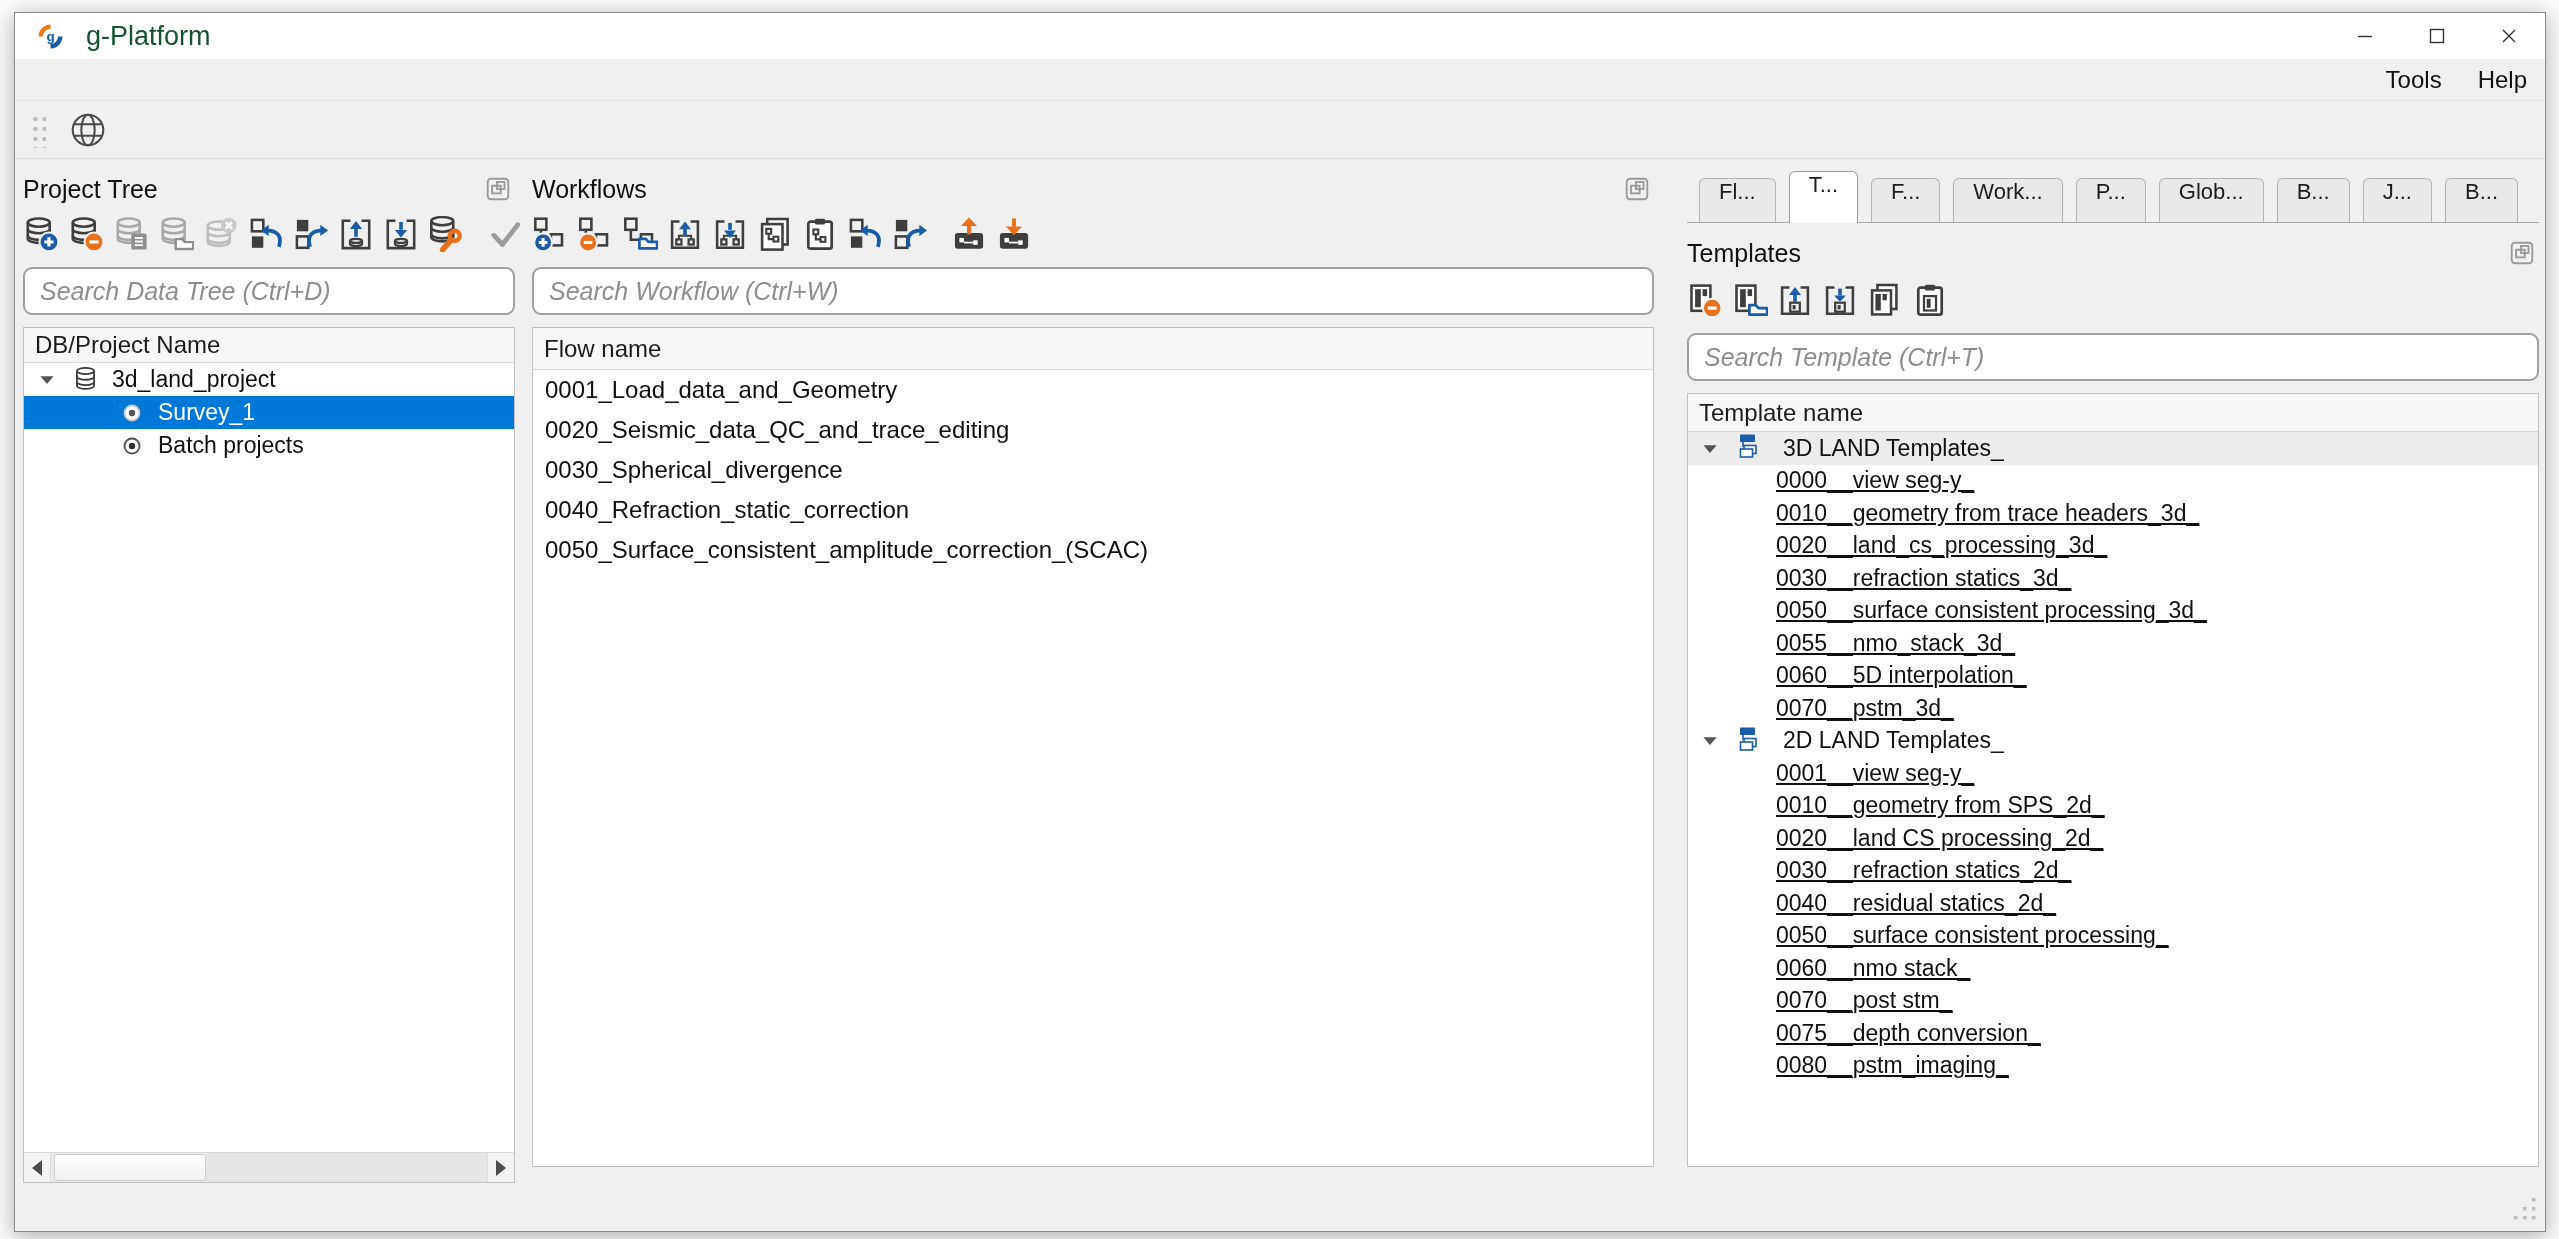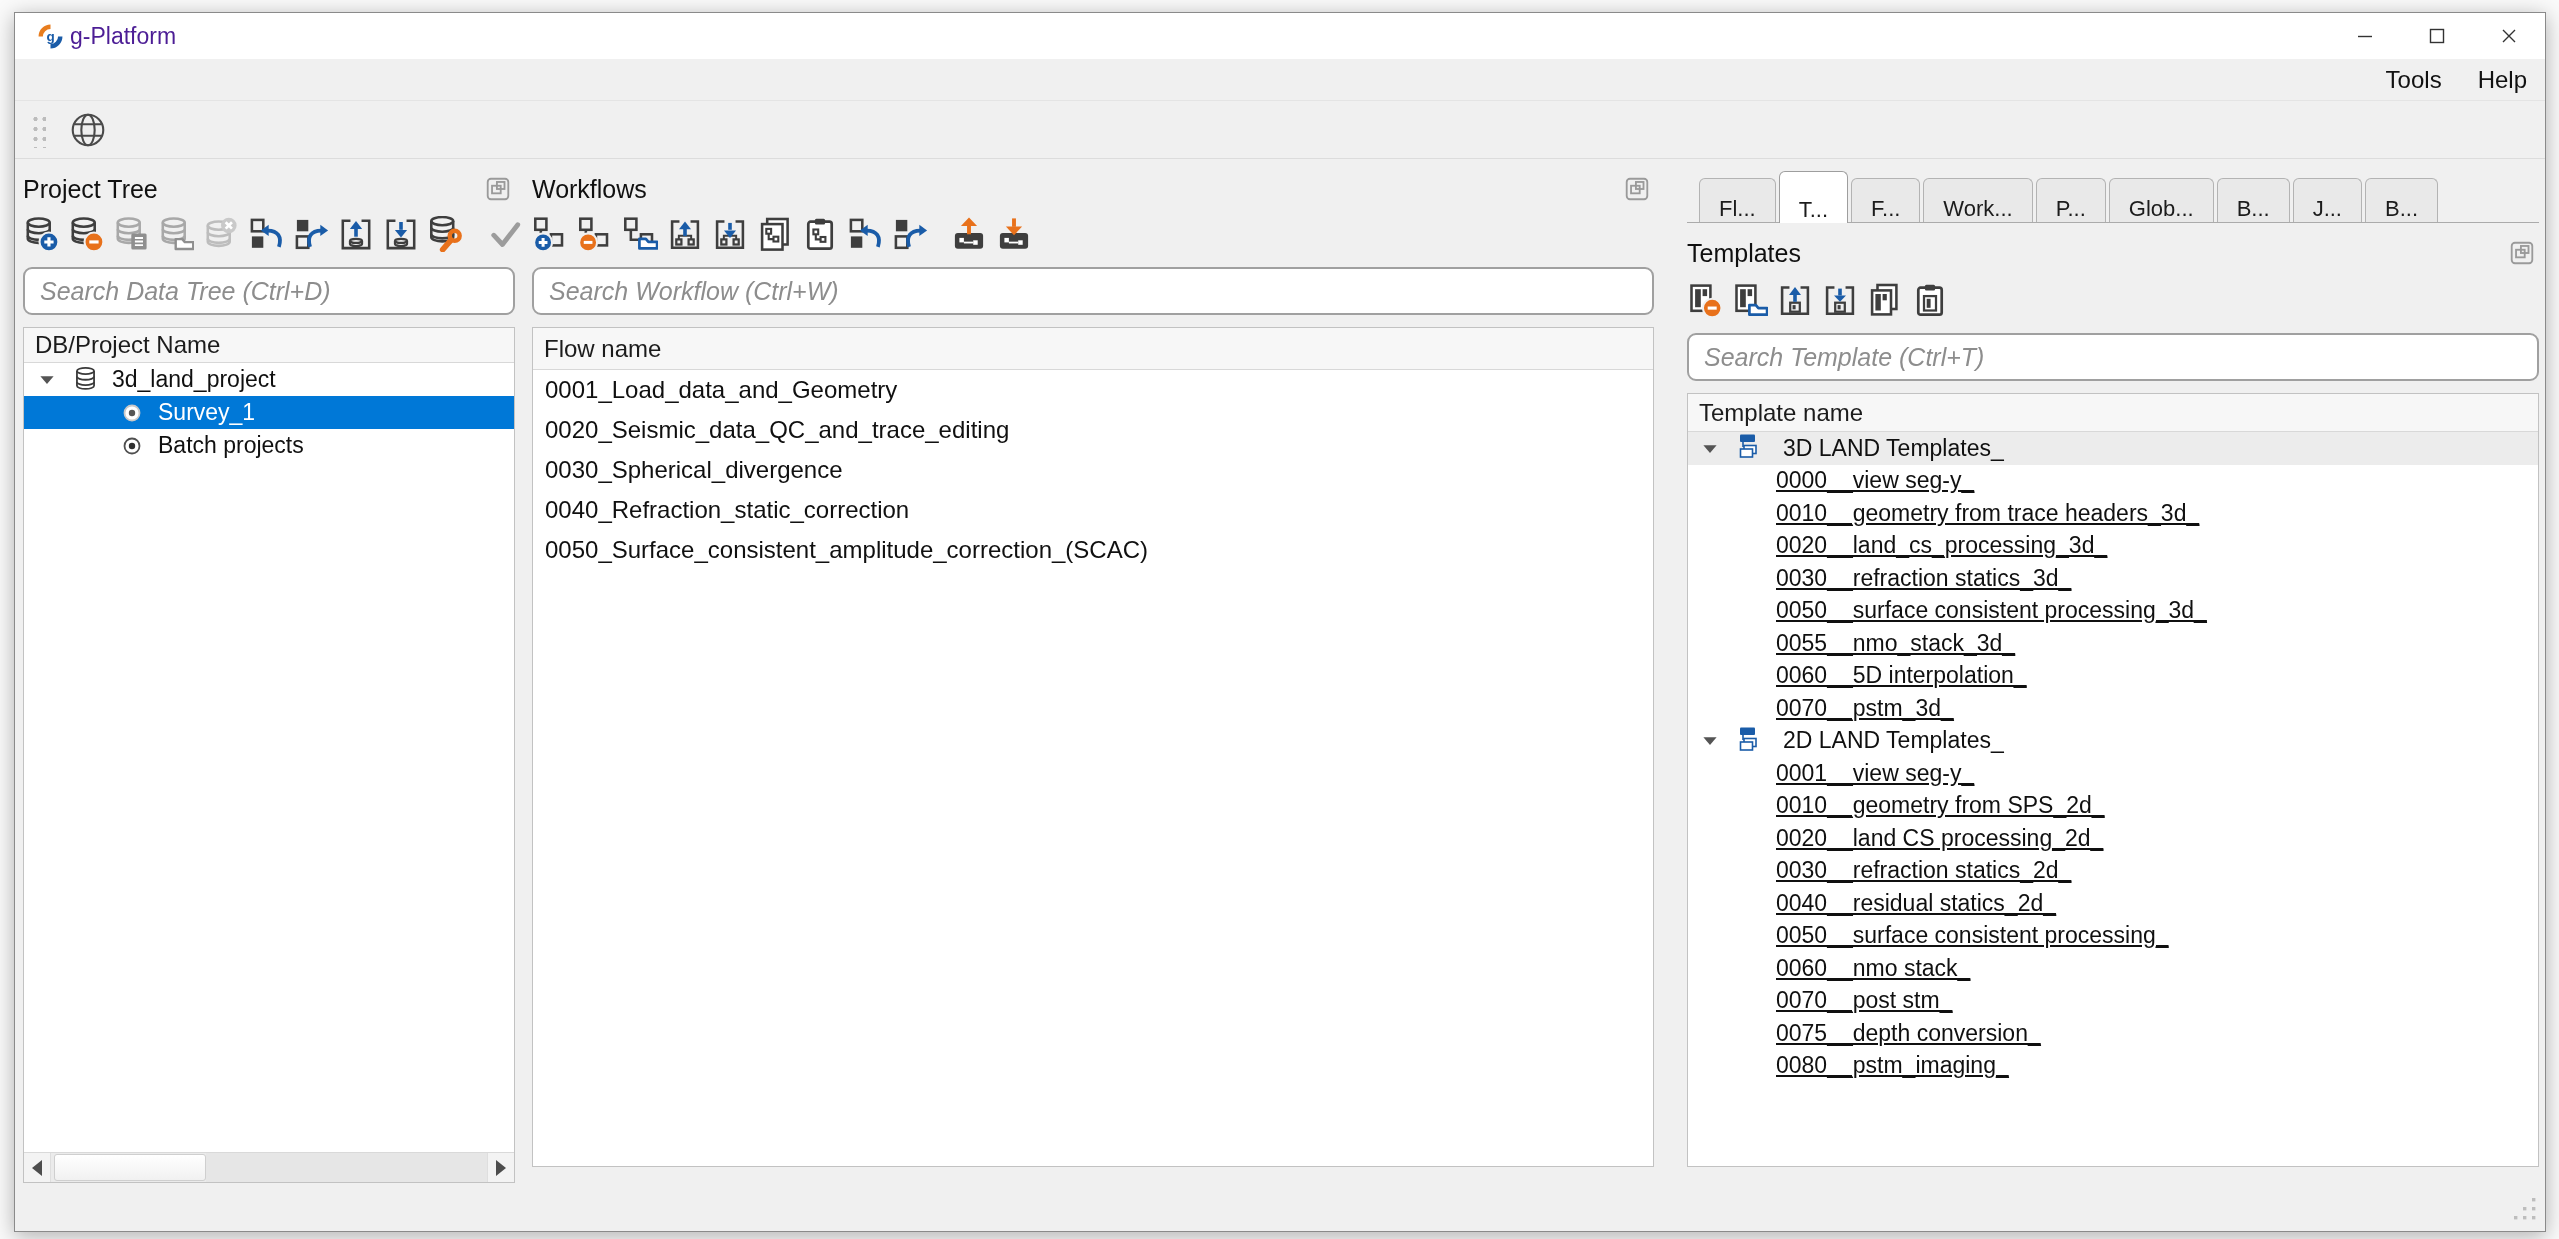--- a/index.html
+++ b/index.html
@@ -1,21 +1,21 @@
 <!DOCTYPE html>
 <html><head>
 <meta charset="utf-8">
 <style>
   * { margin:0; padding:0; box-sizing:border-box; }
   html,body { width:2559px; height:1239px; background:#fafafa; font-family:"Liberation Sans","DejaVu Sans",sans-serif; overflow:hidden; }
   .window { position:absolute; left:14px; top:12px; width:2532px; height:1220px; background:#f0f0f0; border:1px solid #8a8a8a; box-shadow:0 4px 20px rgba(0,0,0,.30); }
 
   
   .titlebar { height:46px; background:#fff; display:flex; align-items:center; padding-left:22px; }
-  .title-text { font-size:23px; color:#4c1d95; margin-left:6px; }
+  .title-text { font-size:27px; color:#14532d; margin-left:22px; }
   .win-controls { margin-left:auto; display:flex; height:100%; }
   .win-btn { width:72px; height:100%; display:flex; align-items:center; justify-content:center; }
 
   
   .menubar { height:42px; background:#f0f0f0; display:flex; align-items:center; padding-left:13px; border-bottom:1px solid #e4e4e4;justify-content:flex-end; }
   .menu-item { padding:0 18px; font-size:24px; color:#111; height:100%; display:flex; align-items:center; }
 
   
   .apptoolbar { height:58px; background:#f0f0f0; border-bottom:1px solid #dcdcdc; display:flex; align-items:center; }
   .grip { width:16px; height:36px; margin-left:15px; background-image:radial-gradient(circle,#bcbcbc 1.9px,transparent 2.3px); background-size:9px 10px; background-position:1px 2px; }
@@ -60,21 +60,21 @@
   .tri-l { width:0; height:0; border:8px solid transparent; border-right:10px solid #4d4d4d; border-left:0; }
   .tri-r { width:0; height:0; border:8px solid transparent; border-left:10px solid #4d4d4d; border-right:0; }
   .hs-thumb { width:152px; margin:1px 0 1px 3px; background:linear-gradient(#ffffff,#f1f1f1); border:1px solid #cfcfcf; border-radius:3px; }
   .hs-track { flex:1 1 auto; background:#e6e6e6; }
 
   
   .frow { height:40px; display:flex; align-items:center; padding-left:12px; font-size:24px; color:#101010; white-space:nowrap; }
 
   
   .tabbar { flex:0 0 auto; display:flex; align-items:flex-end; height:52px; padding-left:12px; border-bottom:1px solid #ababab; }
-  .tab { height:44px; background:#e9e9e9; border:1px solid #b3b3b3; border-bottom:none; border-radius:6px 6px 0 0; padding:0 19px; display:flex; align-items:flex-end; justify-content:center; font-size:22px; color:#1c1c1c; margin-right:3px; white-space:nowrap; }
+  .tab { height:44px; background:#e9e9e9; border:1px solid #b3b3b3; border-bottom:none; border-radius:6px 6px 0 0; padding:0 19px; display:flex; align-items:flex-start; justify-content:center; font-size:22px; color:#1c1c1c; margin-right:13px; white-space:nowrap; }
   .tab.active { height:52px; background:#fff; border-color:#9e9e9e; margin-bottom:-1px; z-index:2; }
 
   .tpanel { flex:1 1 auto; display:flex; flex-direction:column; padding-top:10px; }
   .tpanel .panel-head { height:40px; }
   #panel-right .list-header { height:38px; }
 
   
   .tpl-row { height:32.5px; display:flex; align-items:center; font-size:23px; color:#101010; white-space:nowrap; }
   .tpl-row .expander { margin-left:14px; width:16px; display:flex; }
   .tpl-row .tpl-ic { margin-left:14px; width:30px; display:flex; }

